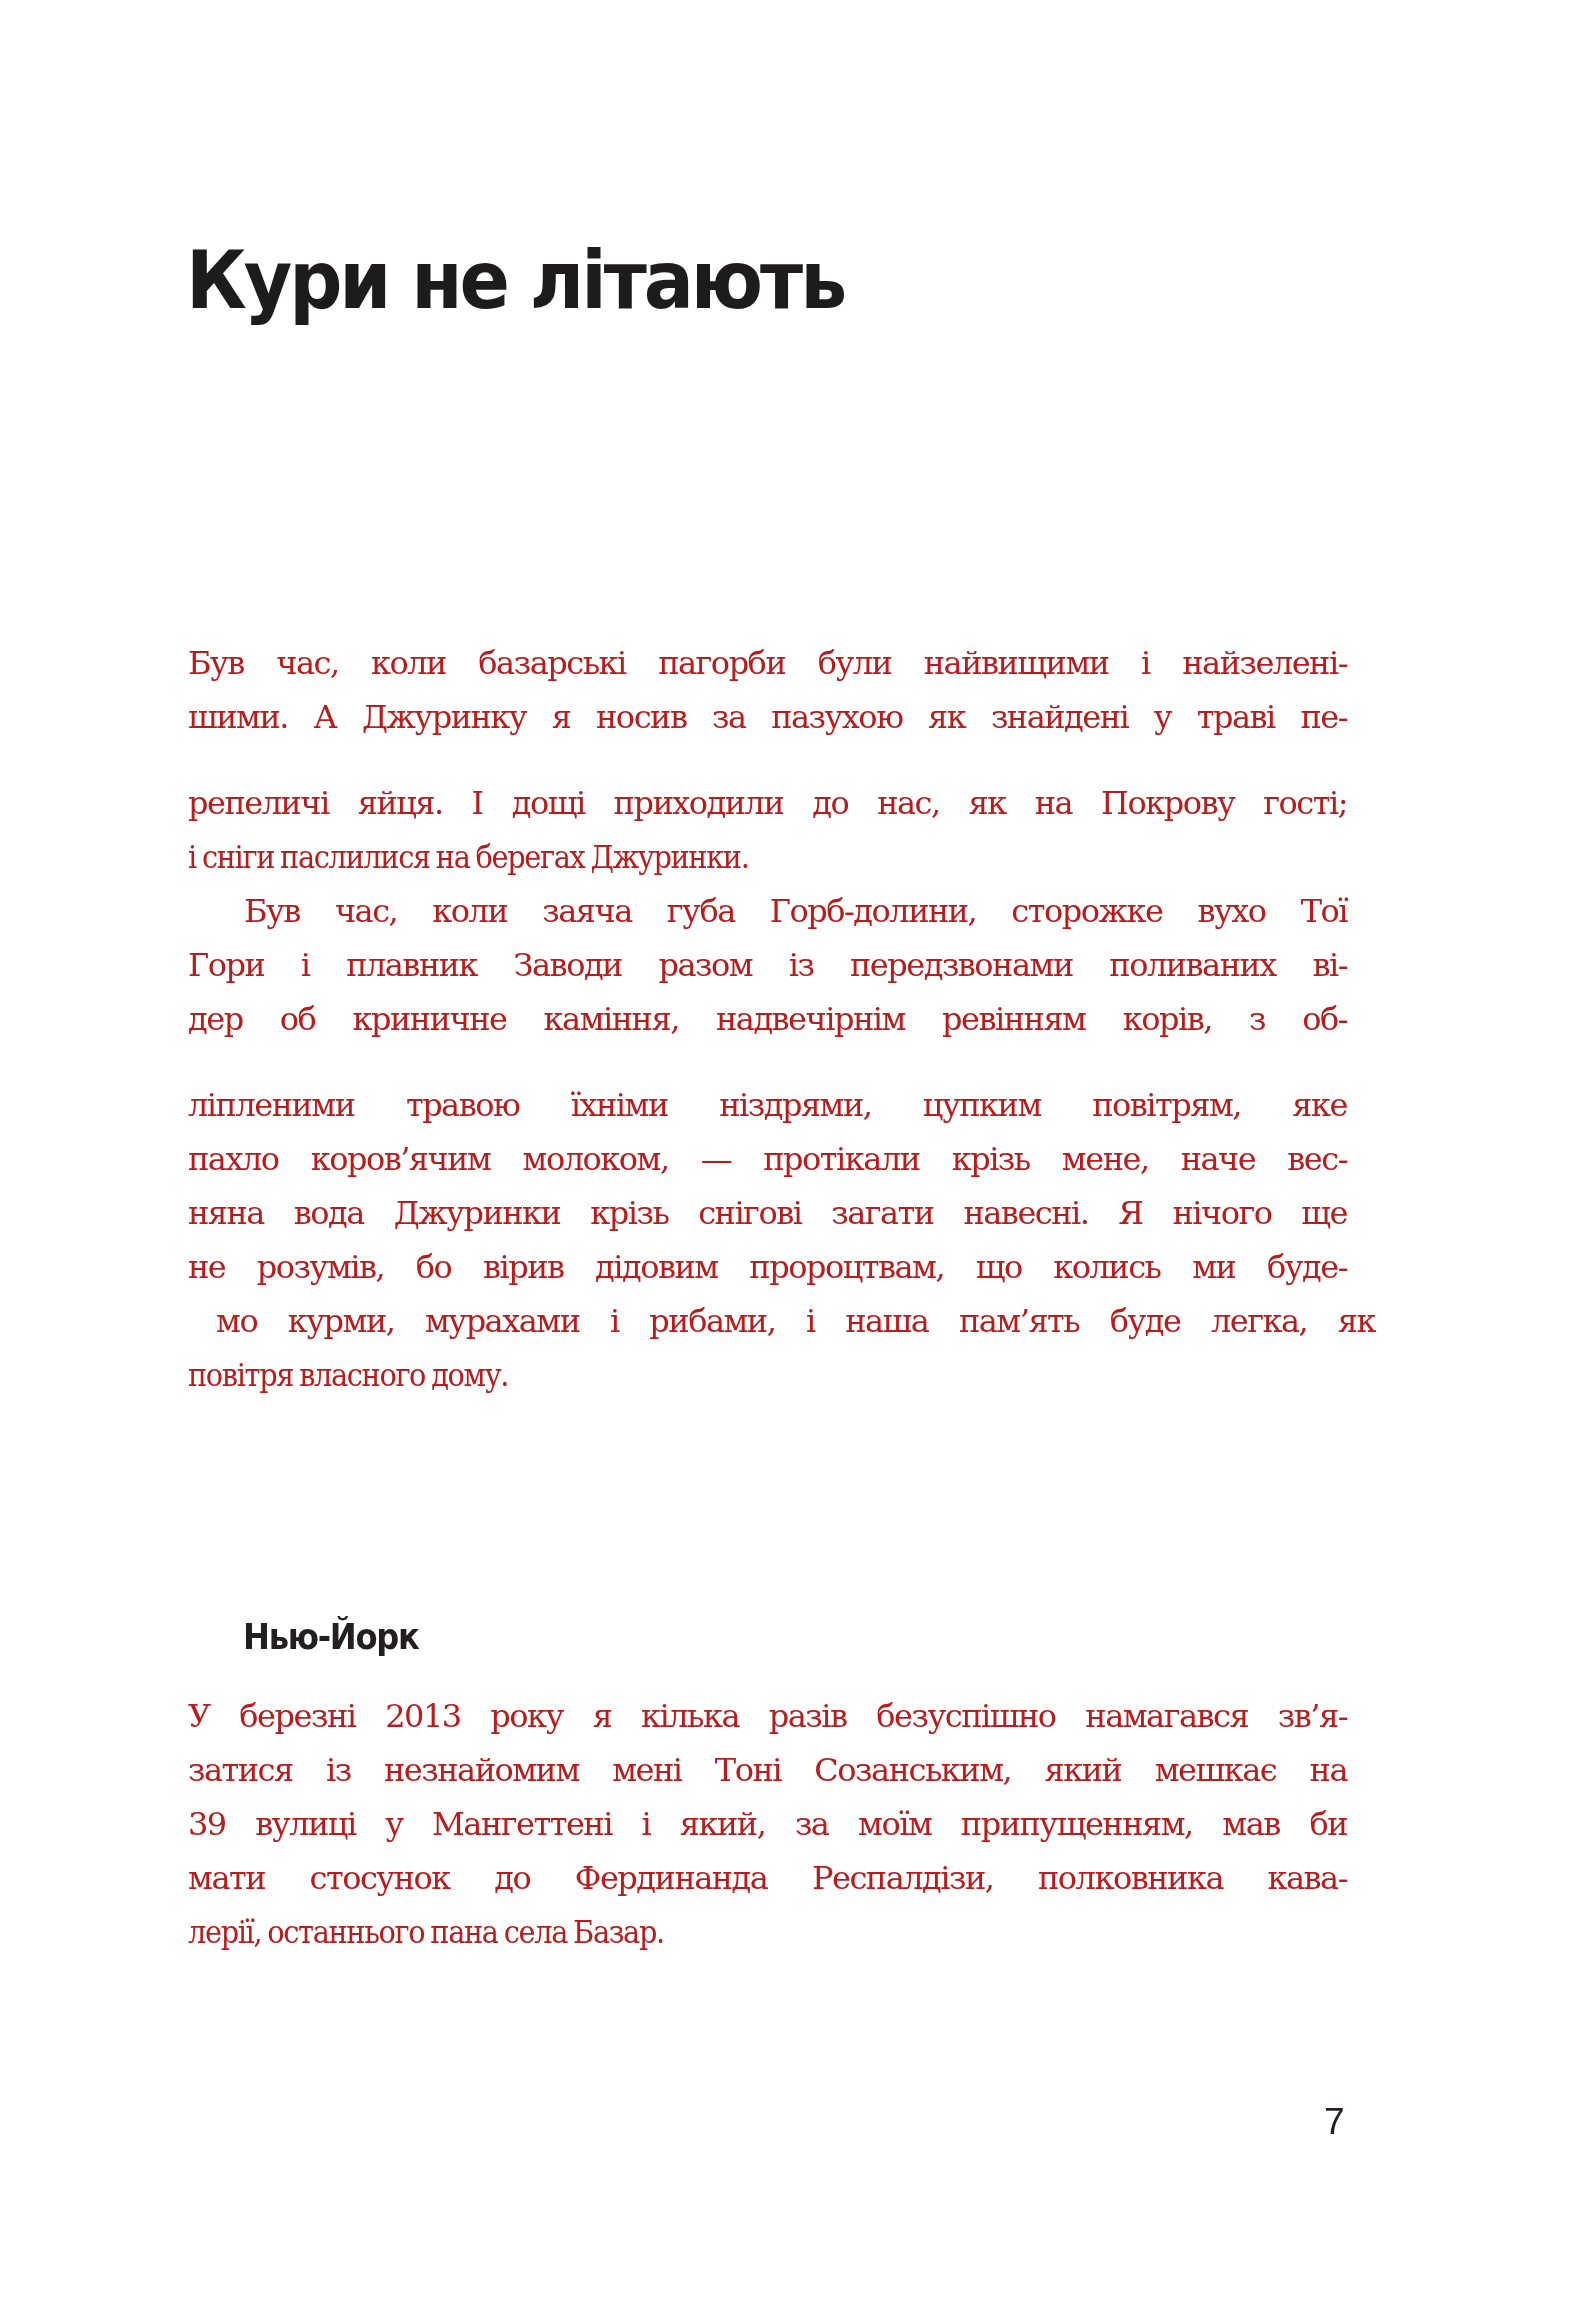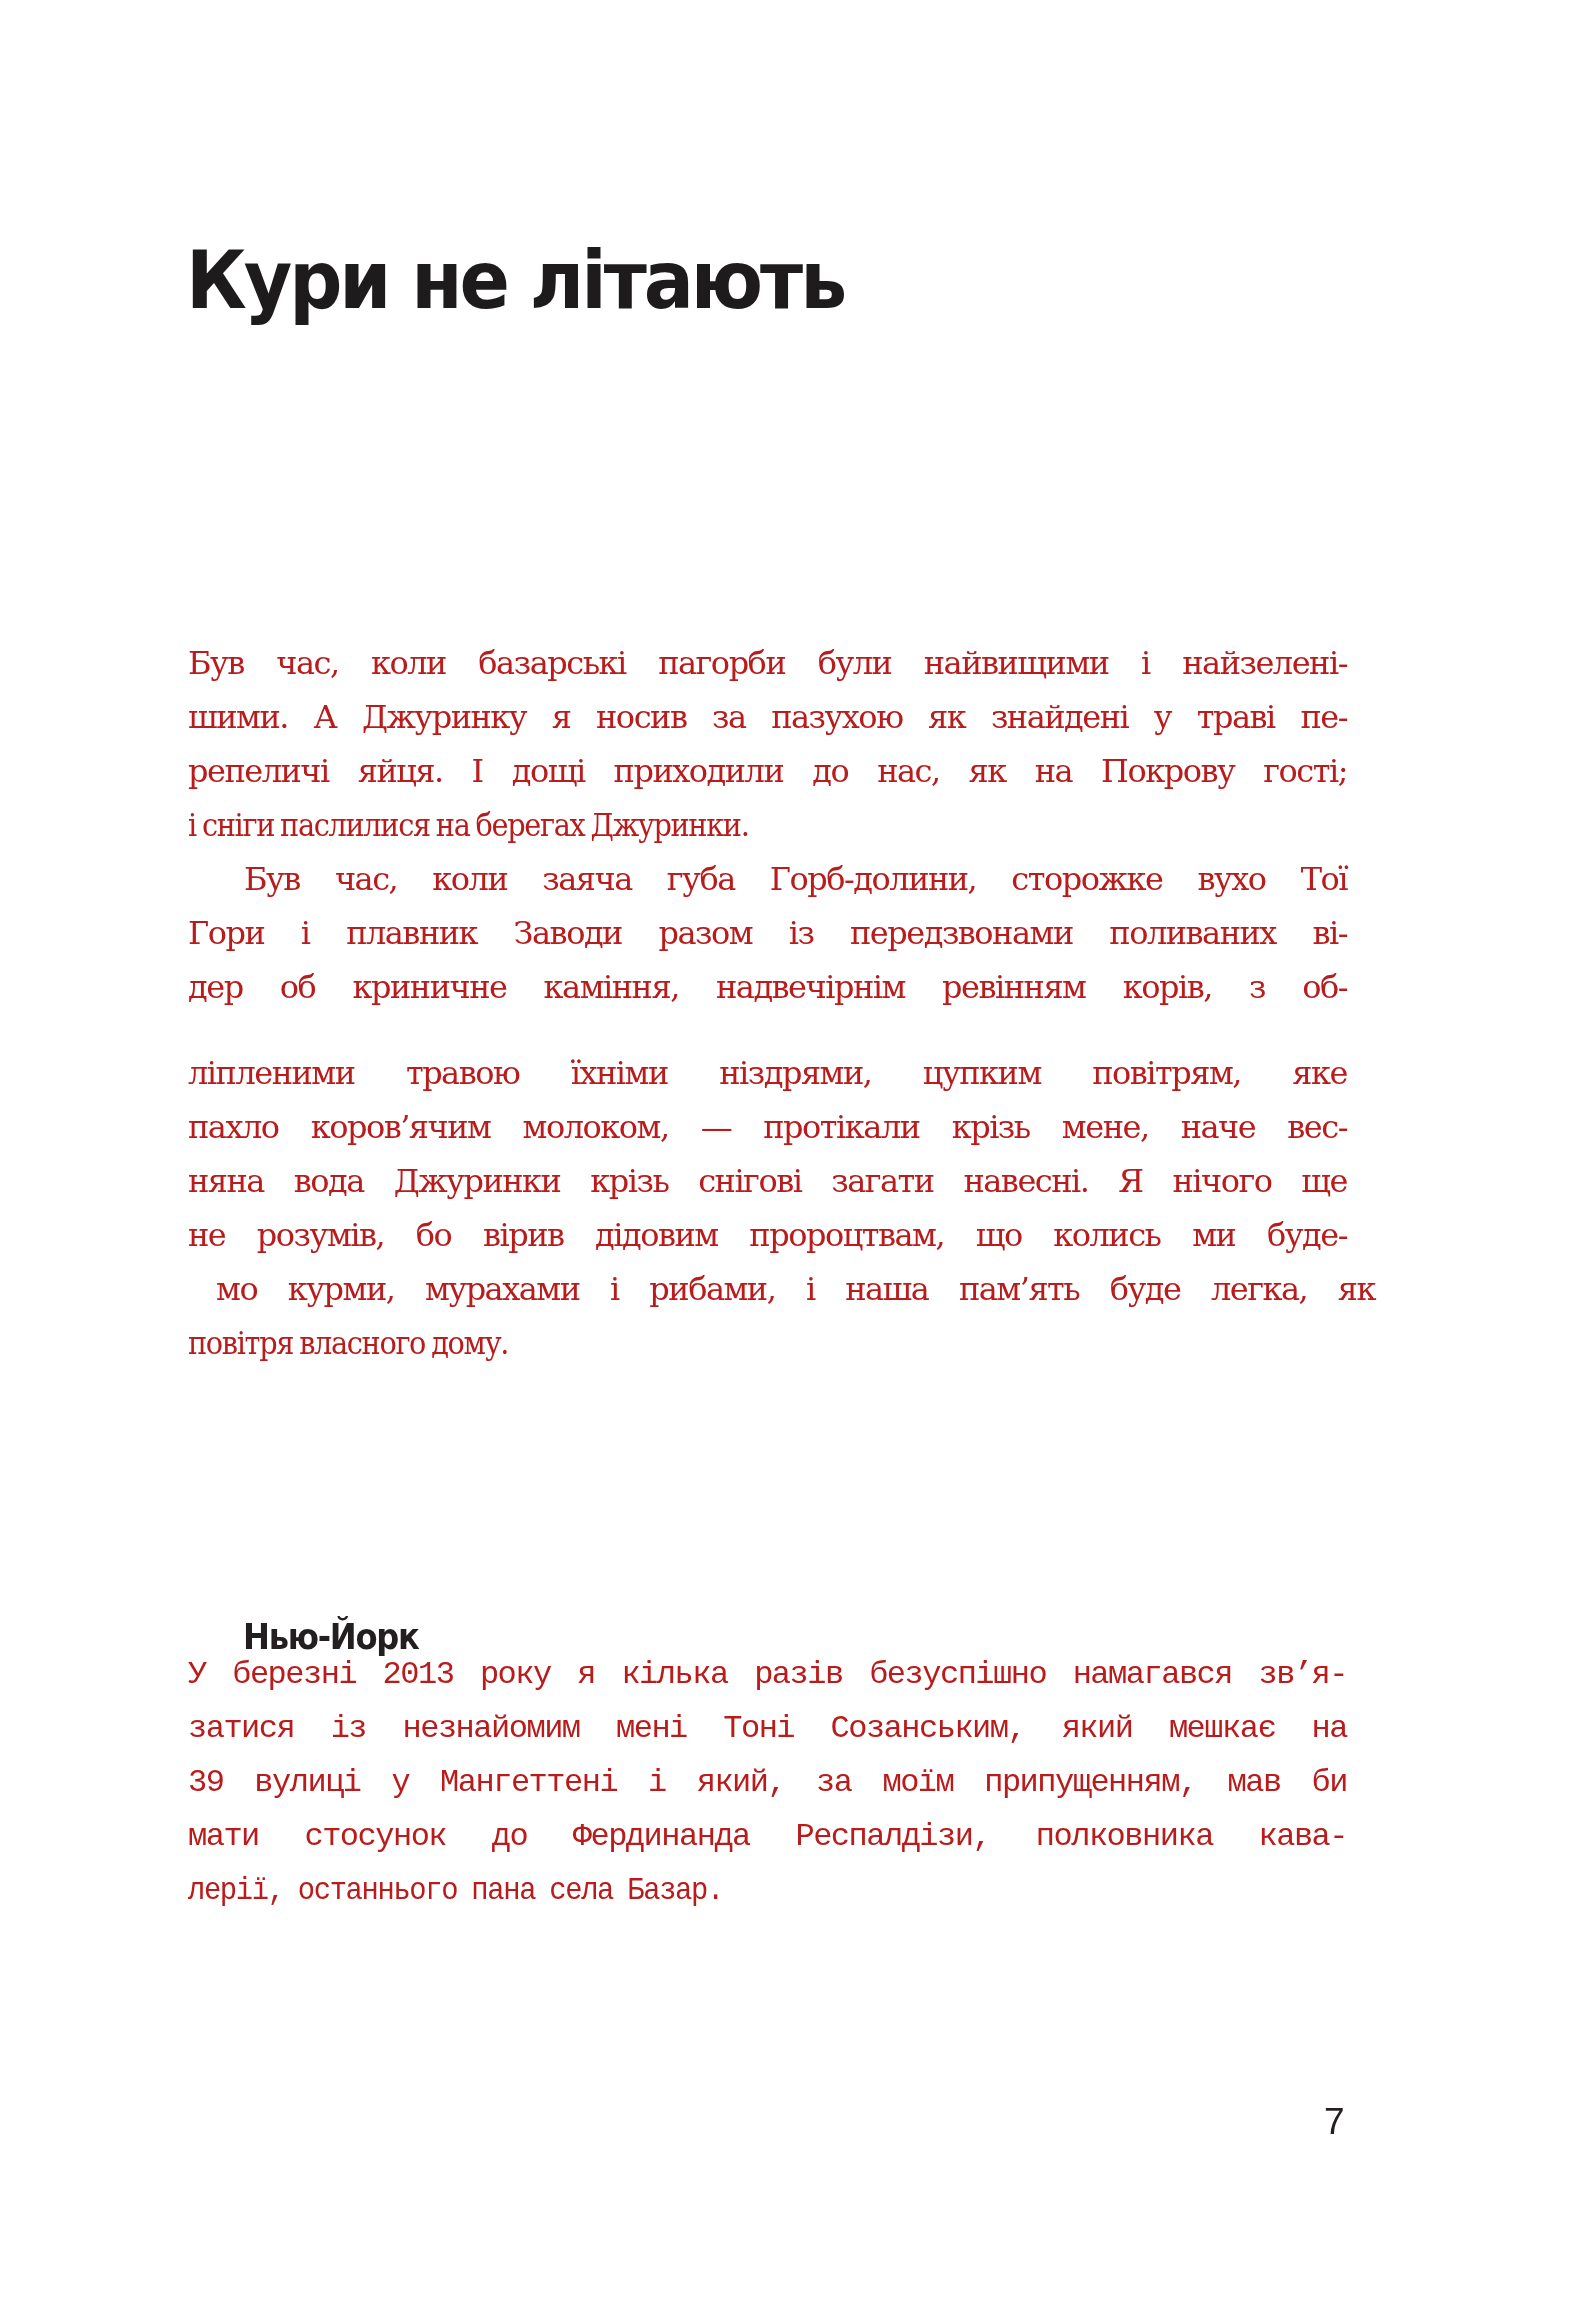--- a/index.html
+++ b/index.html
@@ -100,21 +100,21 @@
   <div class="text-block" style="top: 636px;">
 
     <div>
       <span class="line">
           <span class="line-inner" style="width: 1159px; transform: scaleX(1);">Був час, коли базарські пагорби були найвищими і найзелені-</span>
         </span>
       <span class="line">
           <span class="line-inner" style="width: 1159px; transform: scaleX(1);">шими. А Джуринку я носив за пазухою як знайдені у траві пе-</span>
         </span>
       <span class="line">
-          <span class="line-inner" style="width: 1159px; transform: scaleX(1);">репеличі яйця. І дощі приходили до нас, як на Покрову гості;</span>
+          <span class="line-inner" style="width: 1159px; transform: scaleX(1); margin-top: 32px;">репеличі яйця. І дощі приходили до нас, як на Покрову гості;</span>
         </span>
       <span class="line last">
           <span class="line-inner" style="transform: scaleX(0.9);">і сніги паслилися на берегах Джуринки.</span>
         </span>
     </div>
 
     <div>
       <span class="line indent">
           <span class="line-inner" style="width: 1103px; transform: scaleX(1);">Був час, коли заяча губа Горб-долини, сторожке вухо Тої</span>
         </span>
@@ -141,21 +141,21 @@
         </span>
       <span class="line last">
           <span class="line-inner" style="transform: scaleX(0.9);">повітря власного дому.</span>
         </span>
     </div>
 
   </div>
 
   <h2 class="section-heading">Нью-Йорк</h2>
 
-  <div class="text-block" style="top: 1648px; font-family: Liberation Mono, monospace;">
+  <div class="text-block" style="top: 1689px;">
     <div>
       <span class="line">
           <span class="line-inner" style="width: 1159px; transform: scaleX(1);">У березні 2013 року я кілька разів безуспішно намагався зв’я-</span>
         </span>
       <span class="line">
           <span class="line-inner" style="width: 1159px; transform: scaleX(1);">затися із незнайомим мені Тоні Созанським, який мешкає на</span>
         </span>
       <span class="line">
           <span class="line-inner" style="width: 1159px; transform: scaleX(1);">39 вулиці у Мангеттені і який, за моїм припущенням, мав би</span>
         </span>

